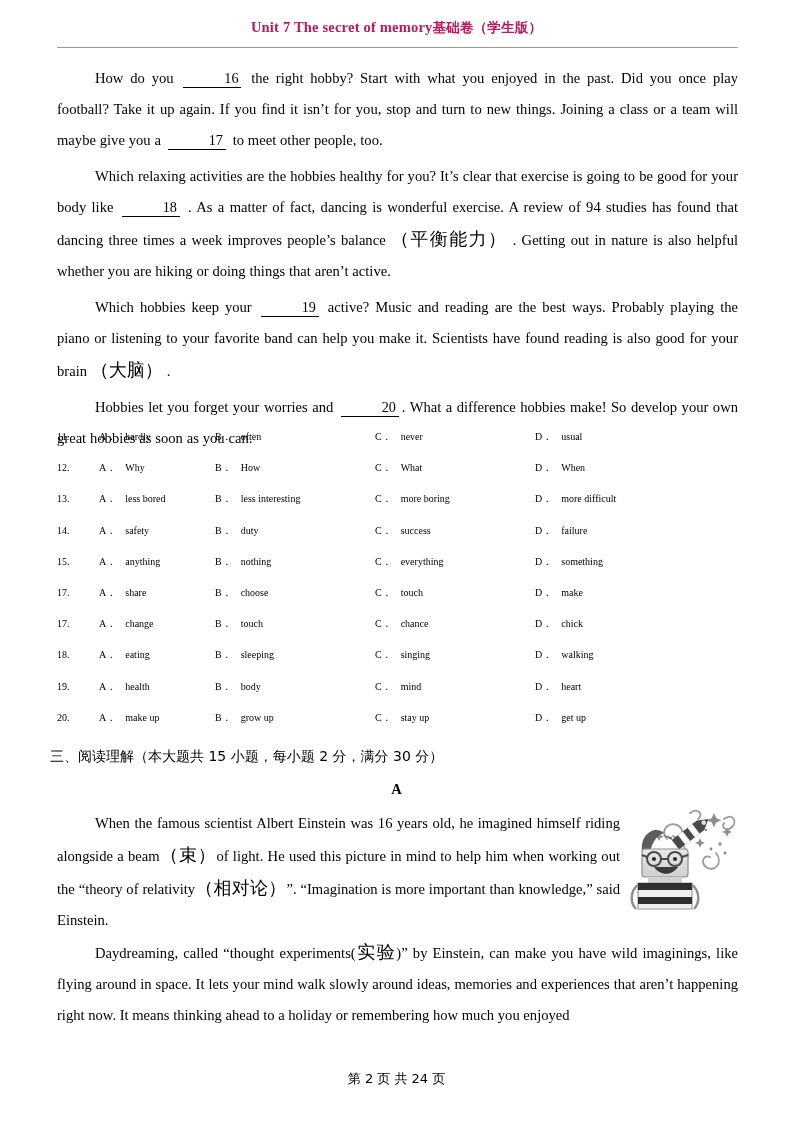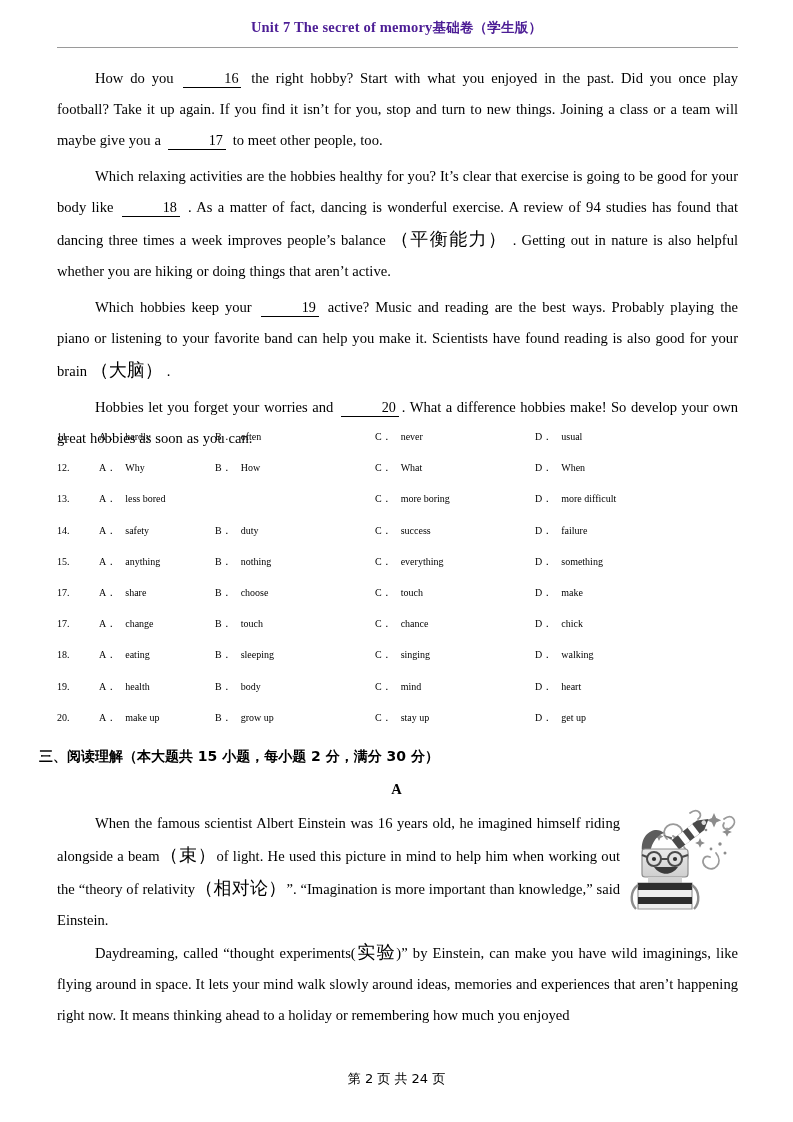--- a/index.html
+++ b/index.html
@@ -26,21 +26,21 @@
   
   .header {
     position: absolute;
     left: 0;
     top: 18px;
     width: 793px;
     text-align: center;
   }
   .header-title {
     display: inline-block;
-    color: #4c1d95;
+    color: #be185d;
     font-weight: bold;
     font-size: 14.5px;
     letter-spacing: 0.2px;
   }
   .header-title .cn {
     font-family: "DejaVu Sans", "Liberation Sans", sans-serif;
     font-size: 13.5px;
     font-weight: bold;
   }
   .header-rule {
@@ -110,24 +110,24 @@
   }
   .opt-cell .lbl { margin-right: 9px; }
   .opt-a { left: 42px; }
   .opt-b { left: 158px; }
   .opt-c { left: 318px; }
   .opt-d { left: 478px; }
 
   
   .section-head {
     position: absolute;
-    left: 39px;
+    left: 50px;
     top: 748px;
     font-family: "DejaVu Sans", "Liberation Sans", sans-serif;
-    font-weight: bold;
+    font-weight: normal;
     font-size: 14px;
     white-space: nowrap;
   }
 
   
   .part-letter {
     position: absolute;
     left: 0;
     top: 781px;
     width: 793px;
@@ -209,20 +209,21 @@
       <div class="opt-row">
         <span class="opt-num">12.</span>
         <span class="opt-cell opt-a"><span class="lbl">A．</span><span>Why</span></span>
         <span class="opt-cell opt-b"><span class="lbl">B．</span><span>How</span></span>
         <span class="opt-cell opt-c"><span class="lbl">C．</span><span>What</span></span>
         <span class="opt-cell opt-d"><span class="lbl">D．</span><span>When</span></span>
       </div>
       <div class="opt-row">
         <span class="opt-num">13.</span>
         <span class="opt-cell opt-a"><span class="lbl">A．</span><span>less bored</span></span>
+        <span class="opt-cell opt-b"><span class="lbl">B．</span><span>less interesting</span></span>
         <span class="opt-cell opt-c"><span class="lbl">C．</span><span>more boring</span></span>
         <span class="opt-cell opt-d"><span class="lbl">D．</span><span>more difficult</span></span>
       </div>
       <div class="opt-row">
         <span class="opt-num">14.</span>
         <span class="opt-cell opt-a"><span class="lbl">A．</span><span>safety</span></span>
         <span class="opt-cell opt-b"><span class="lbl">B．</span><span>duty</span></span>
         <span class="opt-cell opt-c"><span class="lbl">C．</span><span>success</span></span>
         <span class="opt-cell opt-d"><span class="lbl">D．</span><span>failure</span></span>
       </div>

